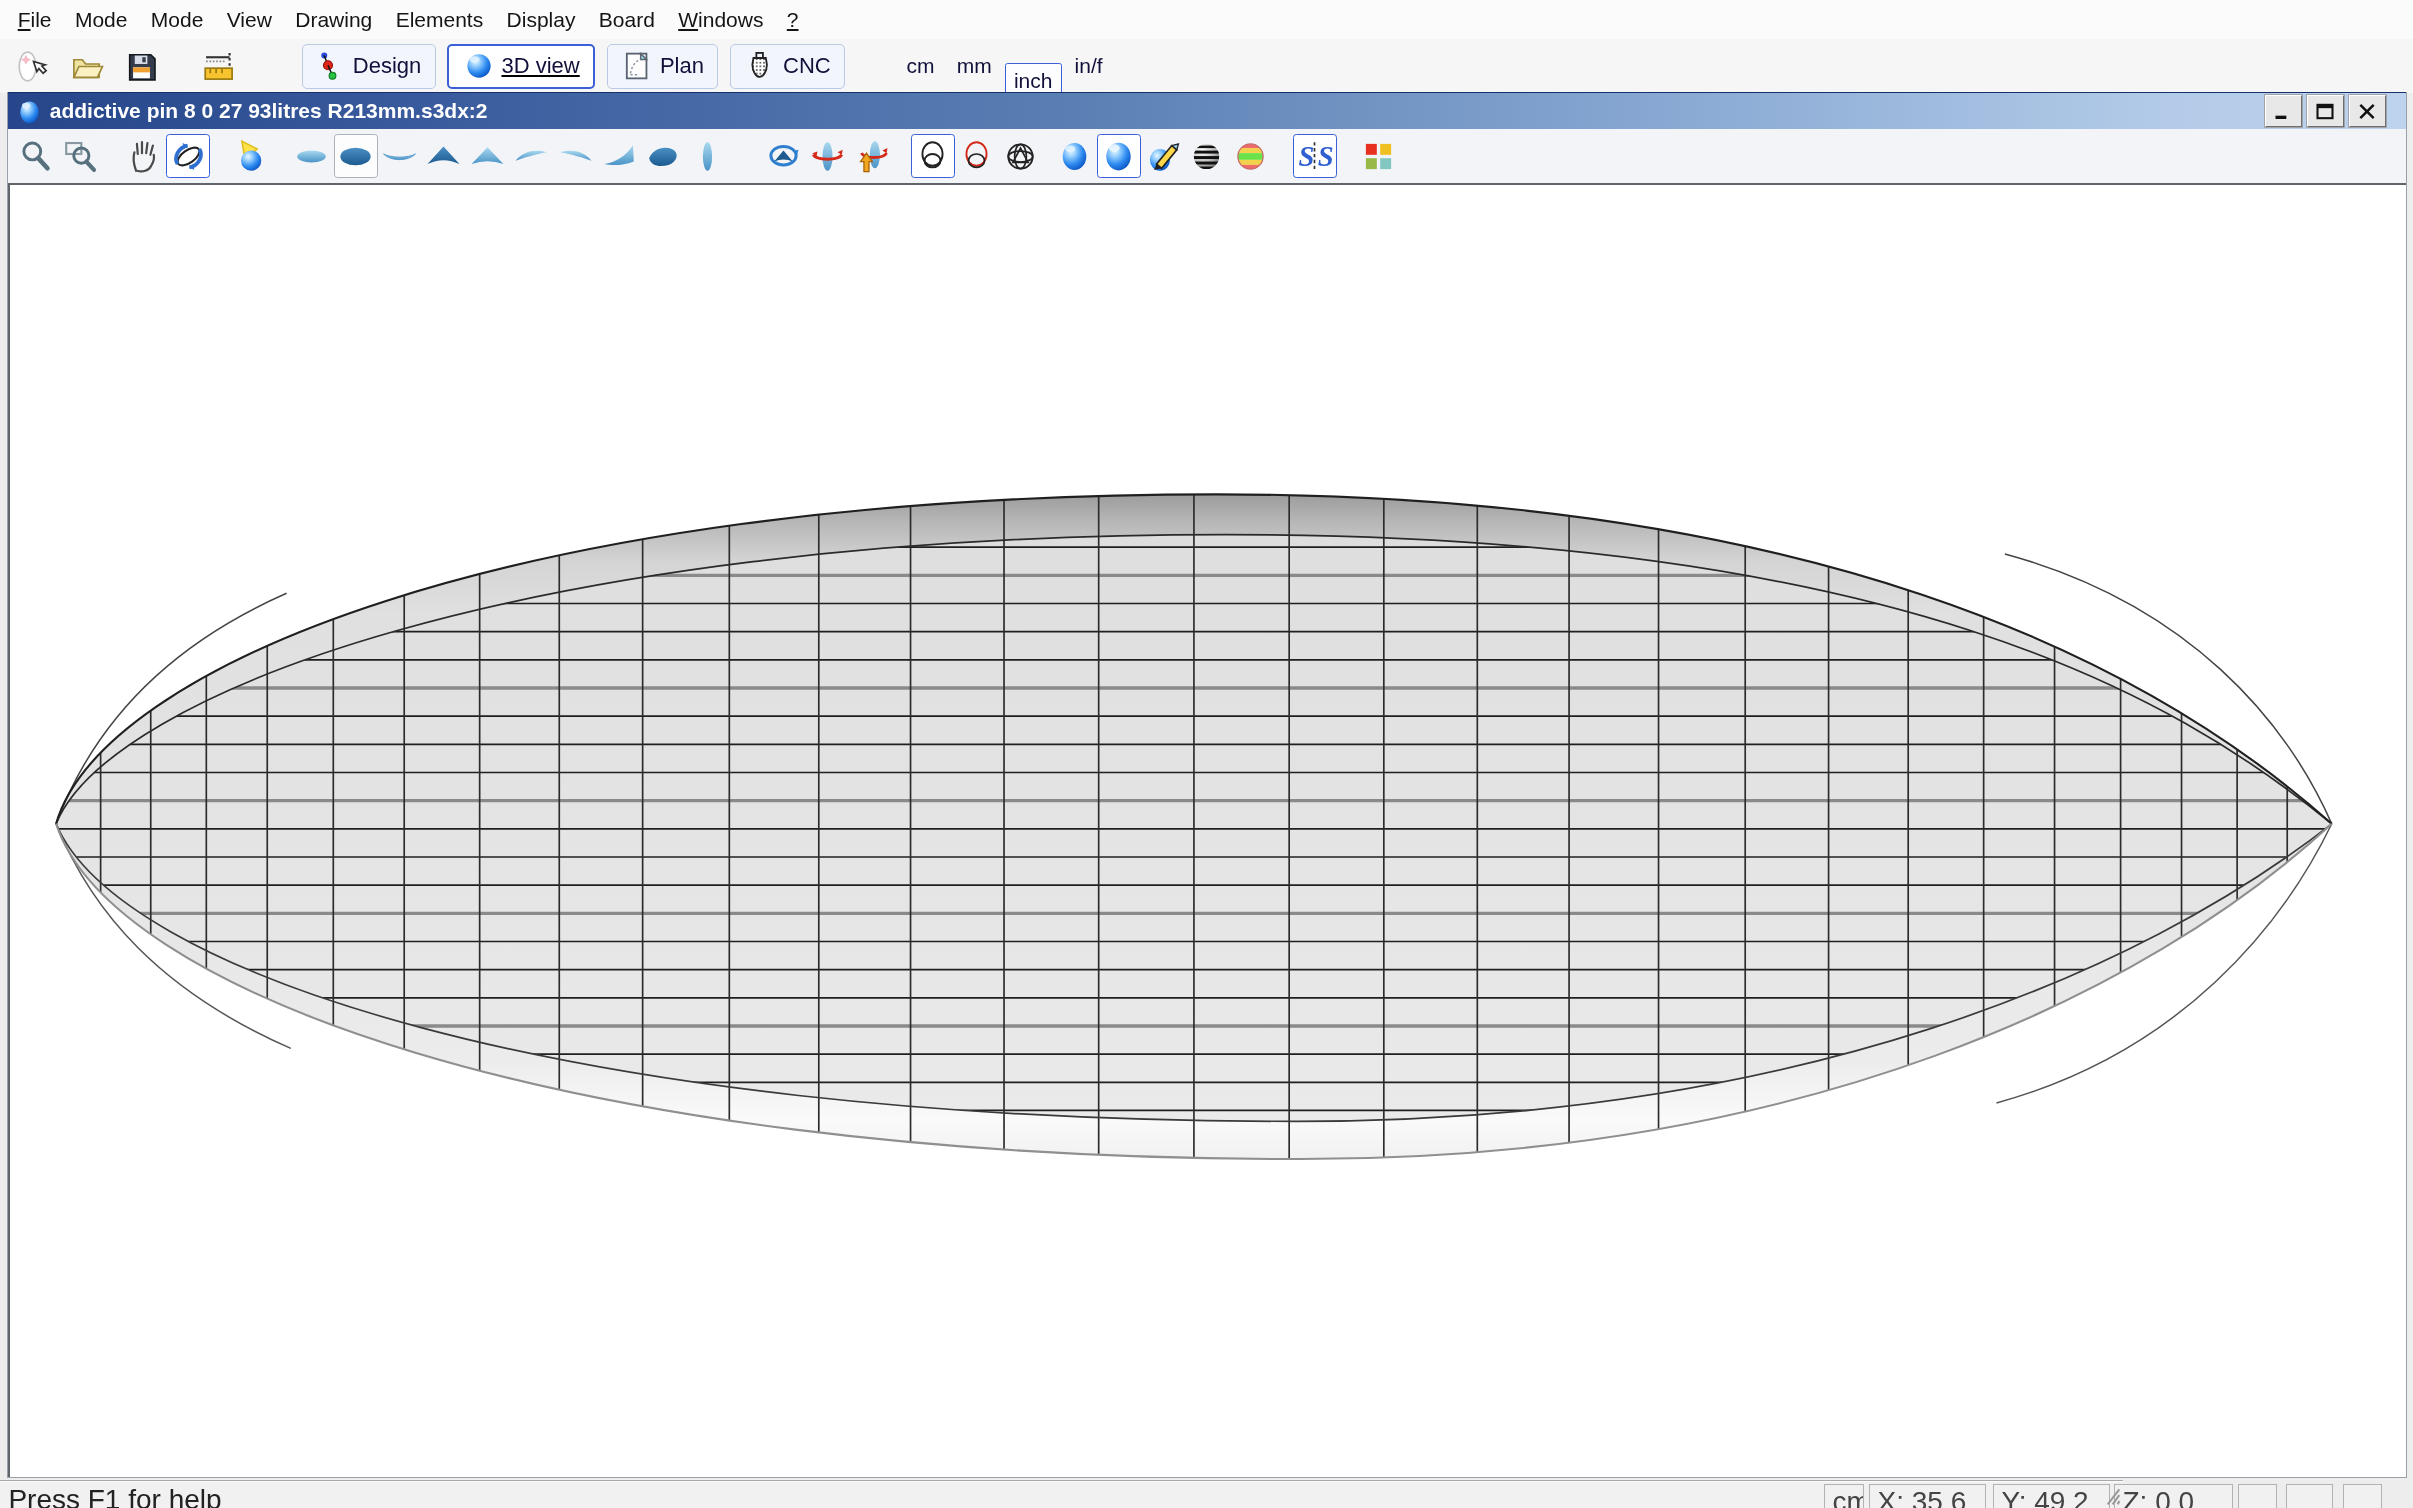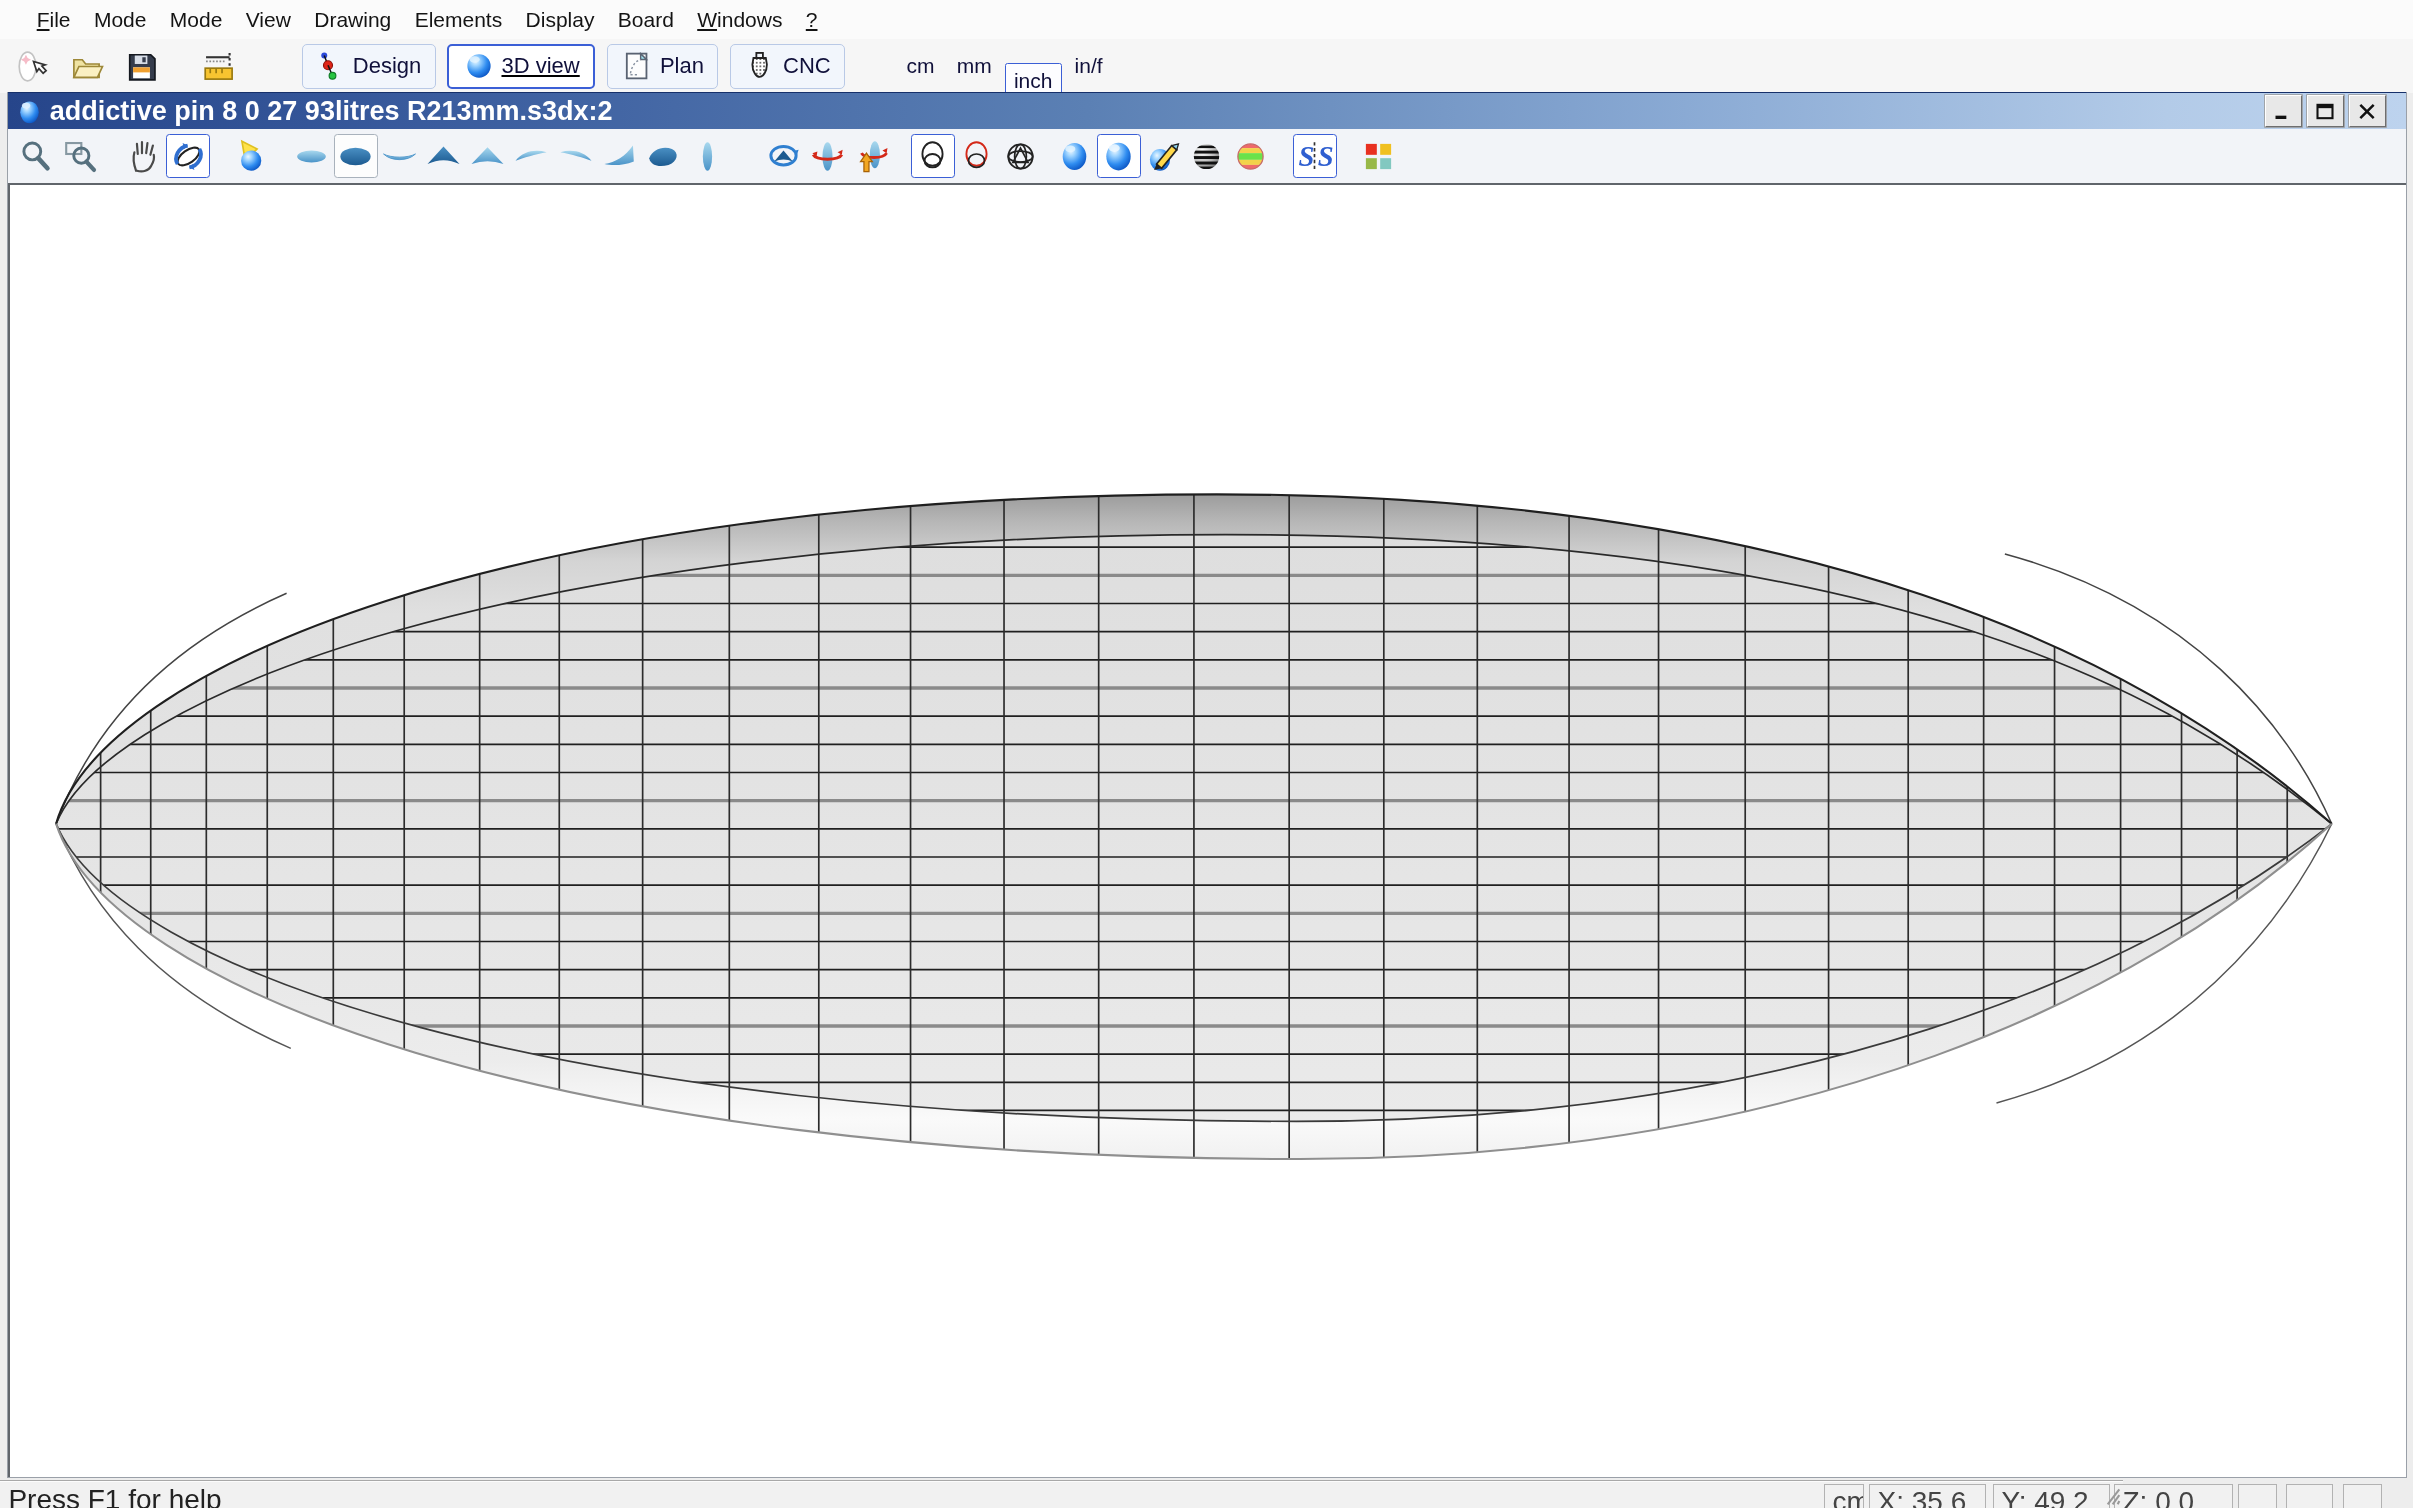--- a/index.html
+++ b/index.html
@@ -5,21 +5,21 @@
   html,body{margin:0;padding:0;}
   body{
     width:2413px;height:1508px;position:relative;overflow:hidden;
     background:#ededed;
     font-family:"Liberation Sans", sans-serif;
     -webkit-font-smoothing:antialiased;
   }
   
   .menubar{
     position:absolute;left:0;top:0;width:2413px;height:39px;
-    background:#fbfbfb;display:flex;align-items:center;padding-left:25px;box-sizing:border-box;
+    background:#fbfbfb;display:flex;align-items:center;padding-left:6px;box-sizing:border-box;
   }
   .menu-item{font-size:21px;color:#141414;padding:3.4px 11.7px;cursor:default;}
   .menu-item u{text-decoration:underline;}
   
   .toolbar1{
     position:absolute;left:0;top:39px;width:2413px;height:54px;
     background:#f6f6f6;display:flex;align-items:center;box-sizing:border-box;padding-left:11.7px;
   }
   .file-tool{width:44px;height:44px;display:flex;align-items:center;justify-content:center;}
   .mode-btn{
@@ -35,21 +35,21 @@
   .docwin{
     position:absolute;left:6.7px;top:92px;width:2400px;height:1386px;
     border:1.7px solid #9aa0a8;border-top:none;box-sizing:border-box;background:#ffffff;
   }
   .titlebar{
     height:37px;display:flex;align-items:center;
     background:linear-gradient(to right,#26458a 0%,#3a5c9e 18%,#5b80b4 45%,#8aaad4 70%,#b3cbe8 90%,#bdd3ee 100%);
     border-top:1.7px solid #16306a;box-sizing:border-box;padding:0 5px;
   }
   .titlebar .ticon{width:27px;height:27px;margin:0 6.7px 0 3.4px;flex:0 0 auto;}
-  .titlebar .ttext{font-size:27px;font-weight:bold;color:#ffffff;white-space:nowrap;flex:1 1 auto;}
+  .titlebar .ttext{font-size:21px;font-weight:bold;color:#ffffff;white-space:nowrap;flex:1 1 auto;}
   .winbtn{
     width:37px;height:32px;margin-left:5px;flex:0 0 auto;
     background:#e8e8e8;border:1.7px solid;border-color:#ffffff #6e6e6e #6e6e6e #ffffff;
     box-shadow:0 0 0 0.8px #9a9a9a;box-sizing:border-box;
     display:flex;align-items:center;justify-content:center;
   }
   
   .icontoolbar{
     height:54px;background:#f2f4f8;display:flex;align-items:center;
     padding-left:6.7px;box-sizing:border-box;

